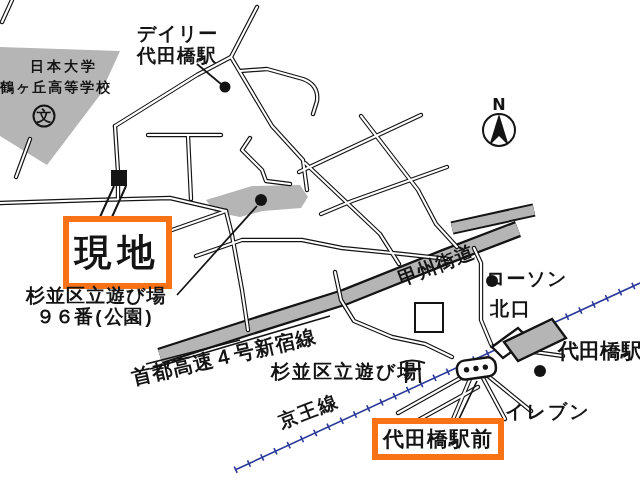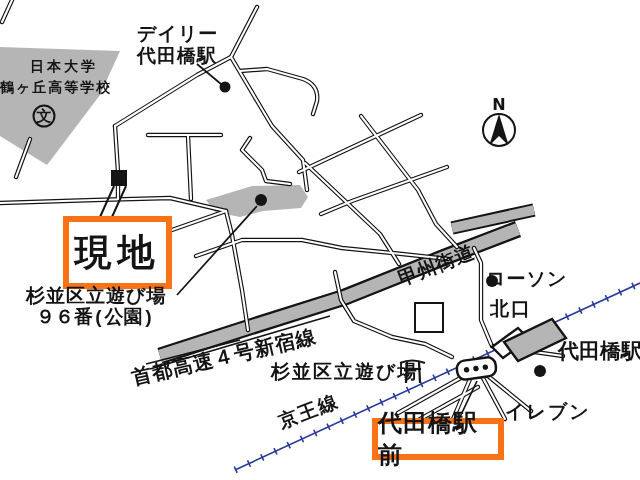--- a/index.html
+++ b/index.html
@@ -15,21 +15,21 @@
   .fs18{font-size:14px;letter-spacing:2px;}
   .fs19{font-size:19px;letter-spacing:1px;}
   .fs20{font-size:20px;letter-spacing:1px;}
   .rot{transform-origin:0 50%;}
   .callout-box{
     position:absolute;border:6px solid #f97316;background:#fff;
     display:flex;align-items:center;justify-content:center;
     color:#141414;font-weight:bold;
   }
   #genchi-box{left:63px;top:216px;width:97px;height:61px;font-size:37px;letter-spacing:6px;}
-  #ekimae-box{left:372px;top:418px;width:120px;height:30px;font-size:24px;letter-spacing:1px;}
+  #ekimae-box{left:372px;top:418px;width:120px;height:30px;font-size:21px;letter-spacing:1px;}
   #t-daily1{left:137px;top:23px;}
   #t-daily2{left:137px;top:45px;}
   #t-univ1{left:30px;top:59px;letter-spacing:3px;}
   #t-univ2{left:0px;top:80px;}
   #t-mon{left:33px;top:108px;width:22px;text-align:center;font-size:15px;letter-spacing:0;}
   #t-play1{left:26px;top:285px;}
   #t-play2{left:36px;top:308px;letter-spacing:0;font-family:Liberation Mono, monospace;}
   #t-shuto{left:132px;top:368px;transform:rotate(-13deg);}
   #t-koshu{left:399px;top:269px;transform:rotate(-21deg);}
   #t-keio{left:279px;top:412px;transform:rotate(-21deg);letter-spacing:2px;}

